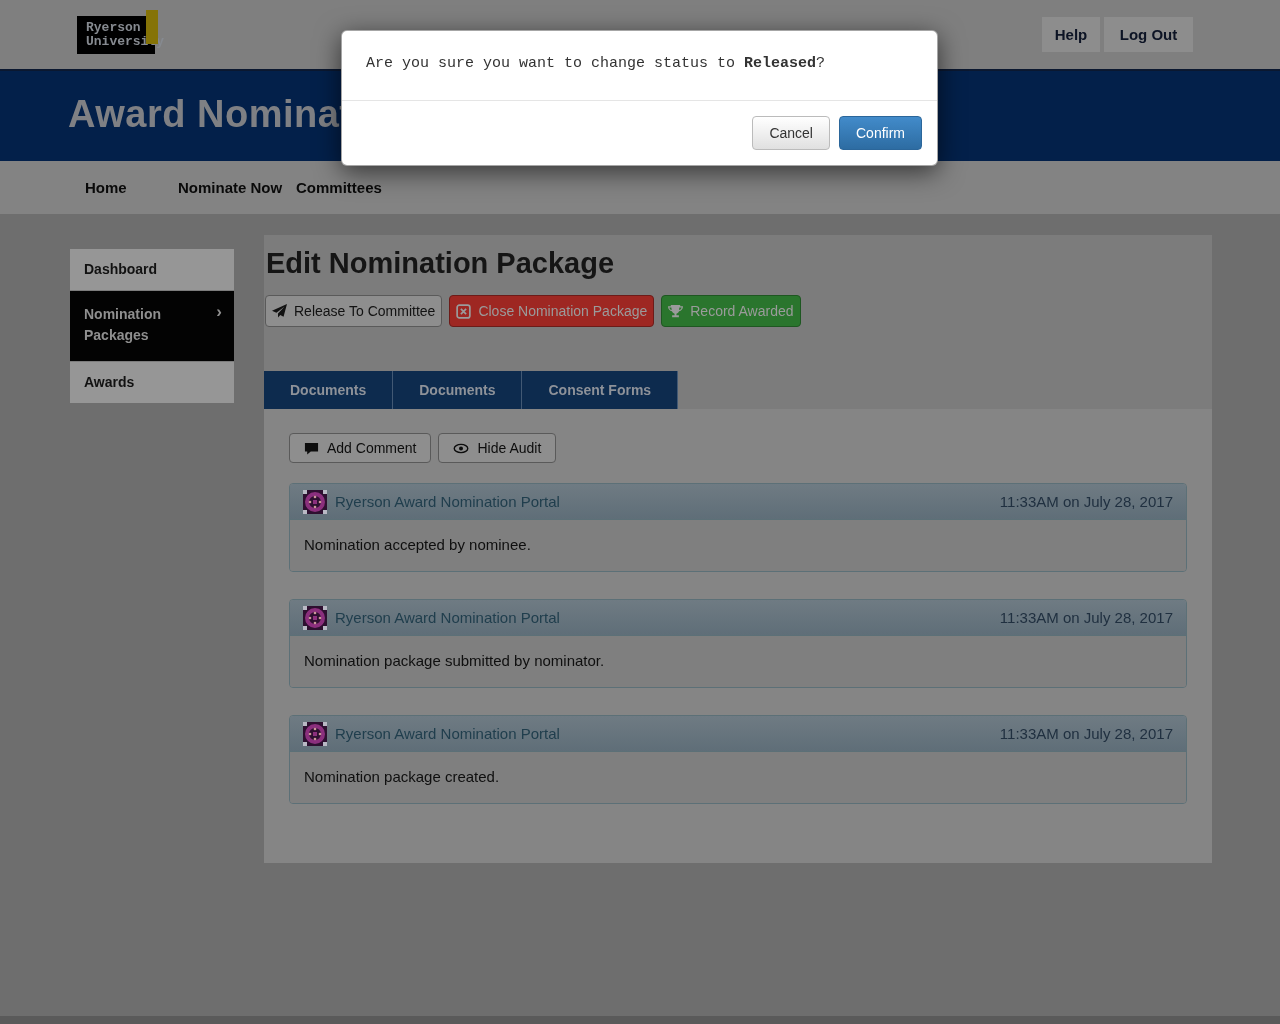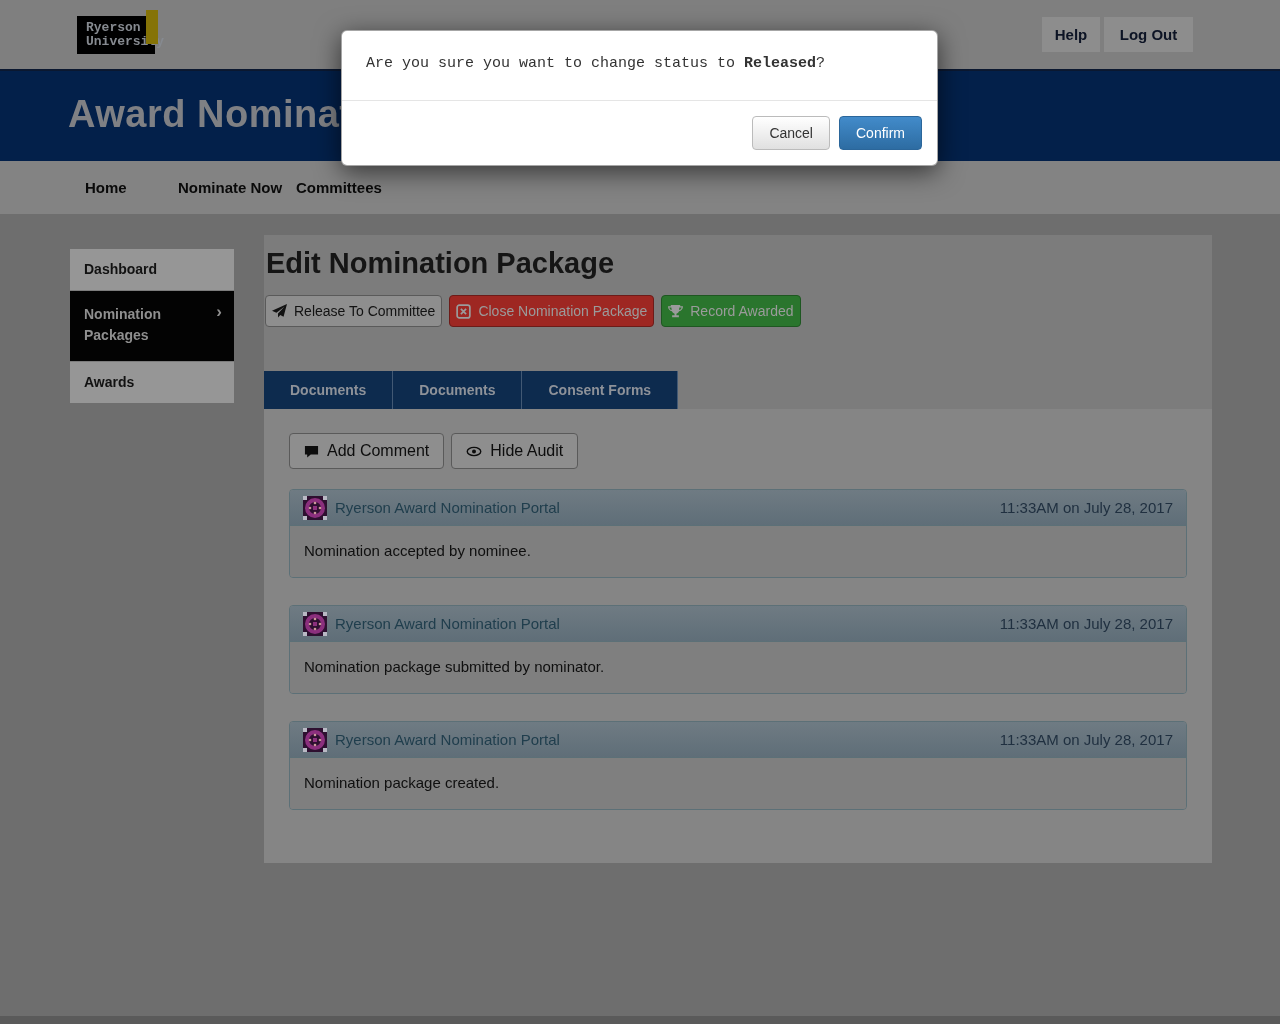--- a/index.html
+++ b/index.html
@@ -55,22 +55,22 @@
 
   
   .tabs { display:flex; align-items:flex-end; margin-top:28px; height:54px; }
   .tab { height:38px; line-height:38px; padding:0 26px; background:#0d2b4e; color:#8e9299;
          font-weight:bold; font-size:14px; border-right:1px solid rgba(255,255,255,.22); cursor:pointer; white-space:nowrap; }
   .tab.active { height:54px; line-height:58px; background:#8b8b8b; color:#0c0c0c; border-right:none; padding:0 34px; }
 
   
   .pane { background:#858585; height:454px; padding:24px 25px; }
   .pane-btns { display:flex; gap:7px; }
-  .pane-btn { display:inline-flex; align-items:center; gap:8px; height:36px; padding:0 14px;
-              background:#8e8e8e; border:1px solid #5a5a5a; border-radius:4px; color:#0d0d0d; font-size:16px; cursor:pointer;
+  .pane-btn { display:inline-flex; align-items:center; gap:8px; height:30px; padding:0 14px;
+              background:#8e8e8e; border:1px solid #5a5a5a; border-radius:4px; color:#0d0d0d; font-size:14px; cursor:pointer;
               font-family:"Liberation Sans", sans-serif; }
 
   .entry { border:1px solid #5c7077; border-radius:4px; margin-top:20px; overflow:hidden; }
   .entry + .entry { margin-top:27px; }
   .entry-head { height:36px; background:linear-gradient(#6f7b83,#5f6e78); display:flex; align-items:center;
                 padding:0 13px; border-bottom:1px solid #5c7077; }
   .entry-author { color:#203e4d; font-size:15px; margin-left:8px; }
   .entry-time { margin-left:auto; color:#203040; font-size:15px; }
   .entry-body { background:#7f7f7f; padding:16px 14px; font-size:15px; color:#0f0f0f; min-height:51px; }
 

